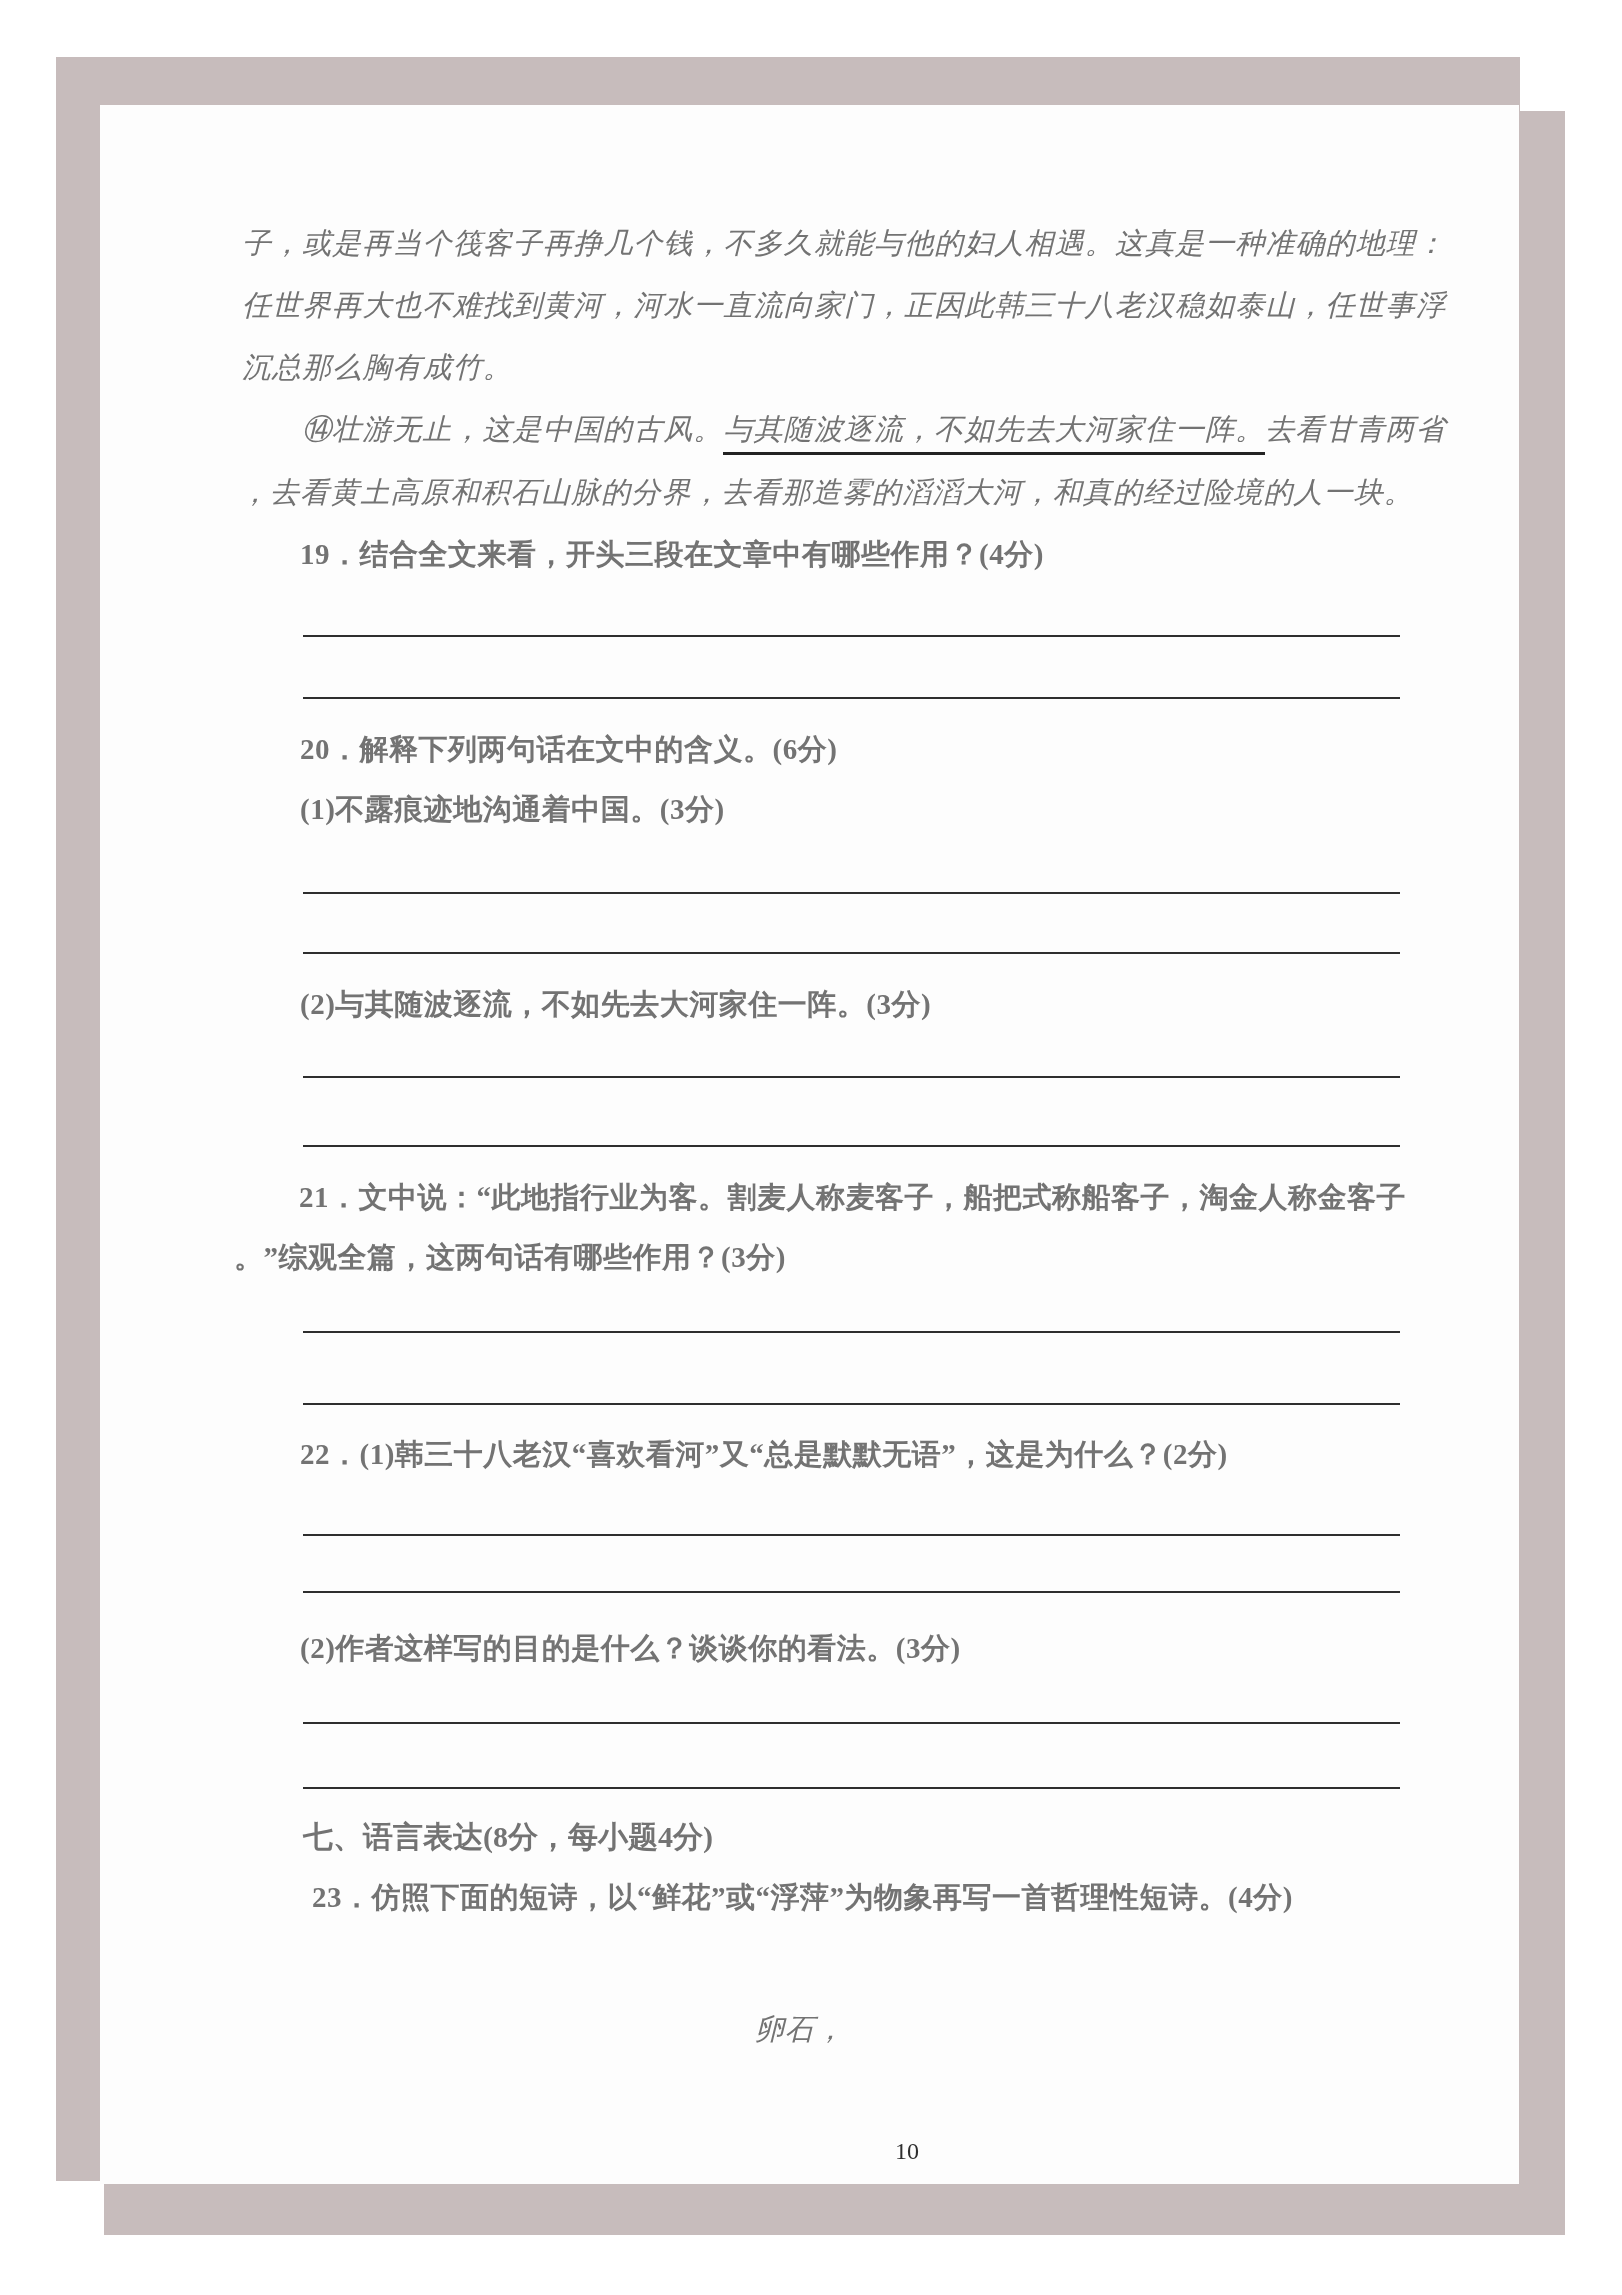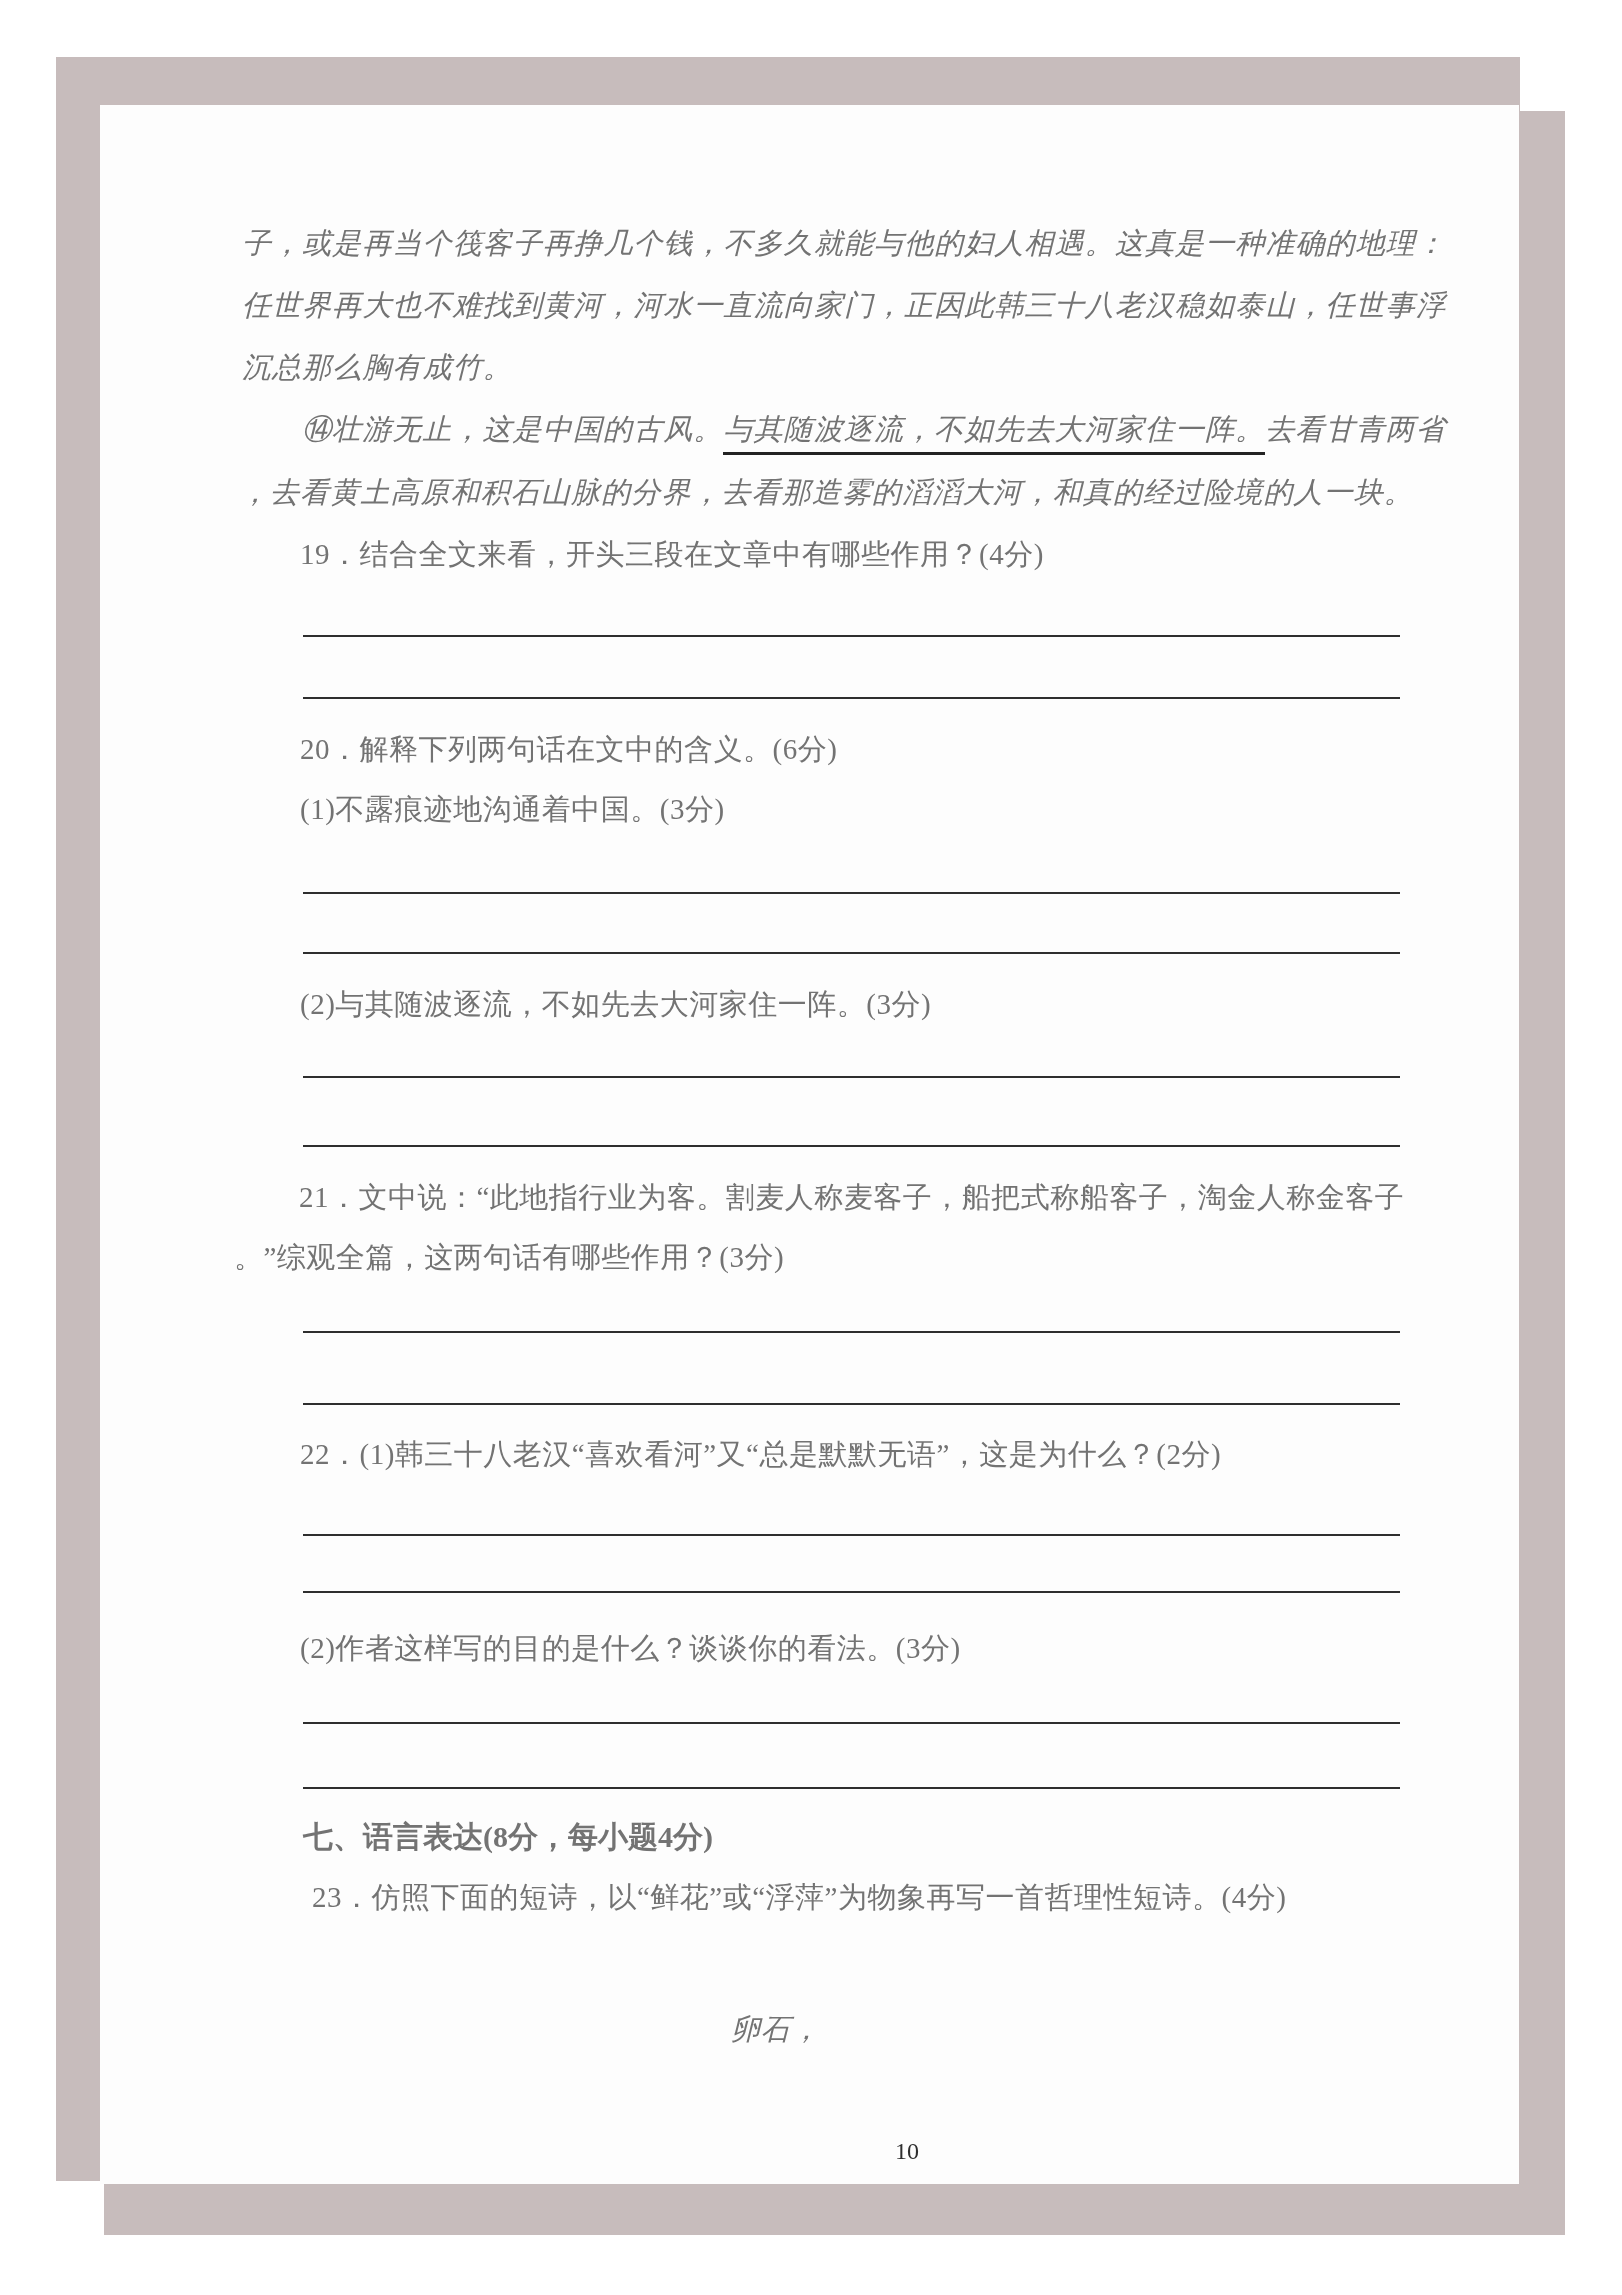--- a/index.html
+++ b/index.html
@@ -26,22 +26,22 @@
     width: 1622px; height: 2295px;
   }
   .line {
     position: absolute;
     white-space: pre;
     color: #737373;
     font-size: 29px;
     line-height: 41px;
   }
   .passage { font-style: italic; letter-spacing: 1.1px; }
-  .poem    { font-style: italic; letter-spacing: 1.1px; }
-  .question { font-weight: 400; letter-spacing: 0.5px; text-align: right; }
+  .poem    { font-style: italic; letter-spacing: 1.1px; margin-left: 24px; }
+  .question { font-weight: 700; letter-spacing: 0.5px; text-align: right; }
   .heading  { font-weight: 700; font-size: 30px; }
   .u { border-bottom: 3.2px solid #232323; padding-bottom: 7px; }
   .rule {
     position: absolute;
     height: 0;
     border-top: 2.7px solid #2e2e2e;
   }
   .pagenum {
     position: absolute;
     left: 100px; top: 2135px;

